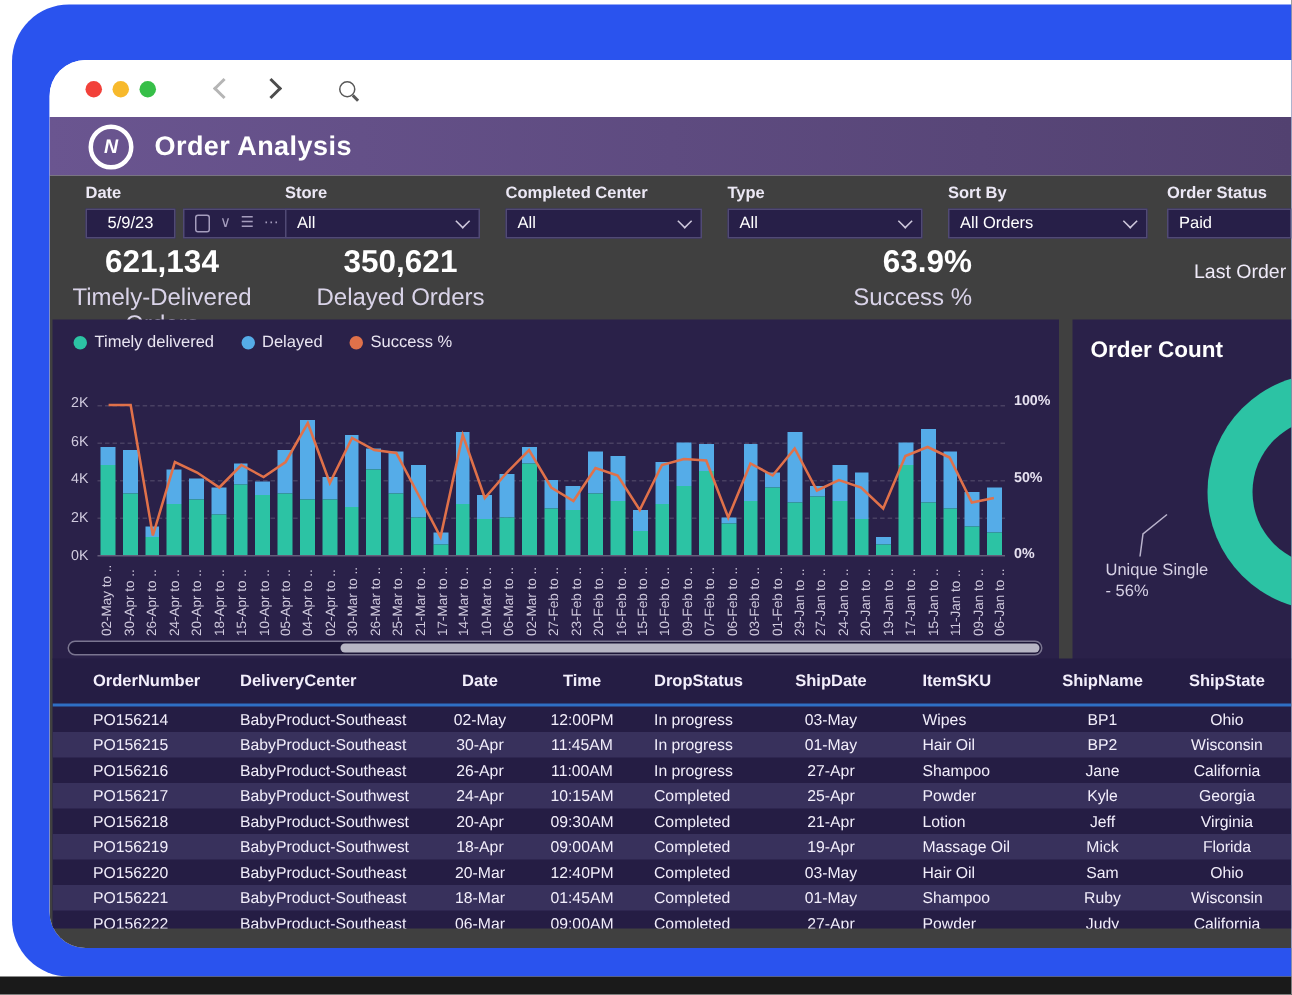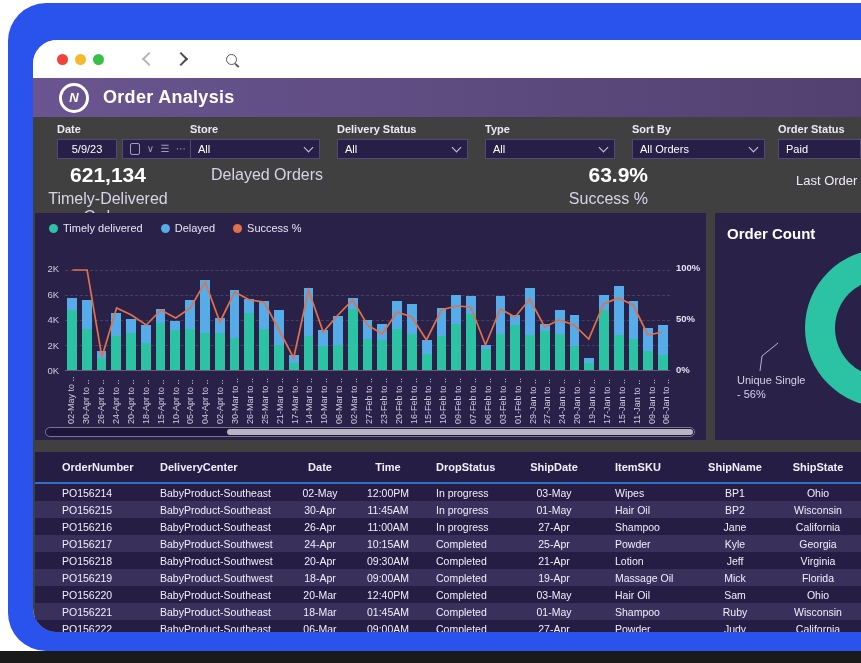--- a/index.html
+++ b/index.html
@@ -74,21 +74,21 @@
   .hscroll{position:absolute;left:10px;top:214px;width:648px;height:8px;border:1px solid #7a7590;border-radius:5px;background:#1d1638;}
   .hthumb{position:absolute;left:28%;right:1px;top:1px;bottom:1px;background:#b7b5c4;border-radius:4px;}
 
   
   .donut{position:absolute;left:90px;top:36px;width:158px;height:158px;border-radius:50%;}
   .hole{position:absolute;left:30px;top:30px;right:30px;bottom:30px;border-radius:50%;background:#2a2149;}
   .callout{position:absolute;left:22px;top:160px;font-size:11px;color:#d6d0e4;line-height:14px;}
   .leader{position:absolute;left:0;top:0;width:146px;height:227px;pointer-events:none;}
 
   
-  .tablecard{position:absolute;left:2px;top:335px;width:826px;height:180px;background:#251d44;overflow:hidden;}
+  .tablecard{position:absolute;left:2px;top:322px;width:826px;height:180px;background:#251d44;overflow:hidden;}
   .trow{display:grid;grid-template-columns:115px 140px 60px 76px 87px 82px 100px 80px 86px;align-items:center;height:17px;font-size:10.5px;color:#f2eefb;}
   .thead{height:30px;font-size:11px;font-weight:bold;border-bottom:2px solid #2f6fc4;}
   .trow > div{white-space:nowrap;overflow:hidden;}
   .a-l0{padding-left:27px;text-align:left;}
   .a-l1{padding-left:10px;text-align:left;}
   .a-c{text-align:center;}
   .a-l2{padding-left:20px;text-align:left;}
   .tbody .trow:nth-child(even){background:#38315c;}
 </style>
 </head>
@@ -136,21 +136,21 @@
 
     <div class="filter" style="left:157px;width:130px;">
       <div class="flabel">Store</div>
       <div class="fctrl">
           <span>All</span>
           <span class="chev"></span>
         </div>
     </div>
 
     <div class="filter" style="left:304px;width:131px;">
-      <div class="flabel">Delivery Status</div>
+      <div class="flabel">Completed Center</div>
       <div class="fctrl">
           <span>All</span>
           <span class="chev"></span>
         </div>
     </div>
 
     <div class="filter" style="left:452px;width:130px;">
       <div class="flabel">Type</div>
       <div class="fctrl">
           <span>All</span>
@@ -171,20 +171,21 @@
           <span>All Orders</span>
           <span class="chev"></span>
         </div>
     </div>
 
     <div class="kpi" style="left:10px;top:46px;width:130px;">
       <div class="kval">621,134</div>
       <div class="klab">Timely-Delivered Orders</div>
     </div>
     <div class="kpi" style="left:169px;top:46px;width:130px;">
+      <div class="kval">350,621</div>
       <div class="klab">Delayed Orders</div>
     </div>
     <div class="kpi" style="left:485px;top:46px;width:130px;text-align:right;">
       <div class="kval">63.9%</div>
       <div class="klab">Success %</div>
     </div>
     <div class="lastorder">Last Order D</div>
 
     <div class="card chart-card">
       <div class="legend" id="legend">

